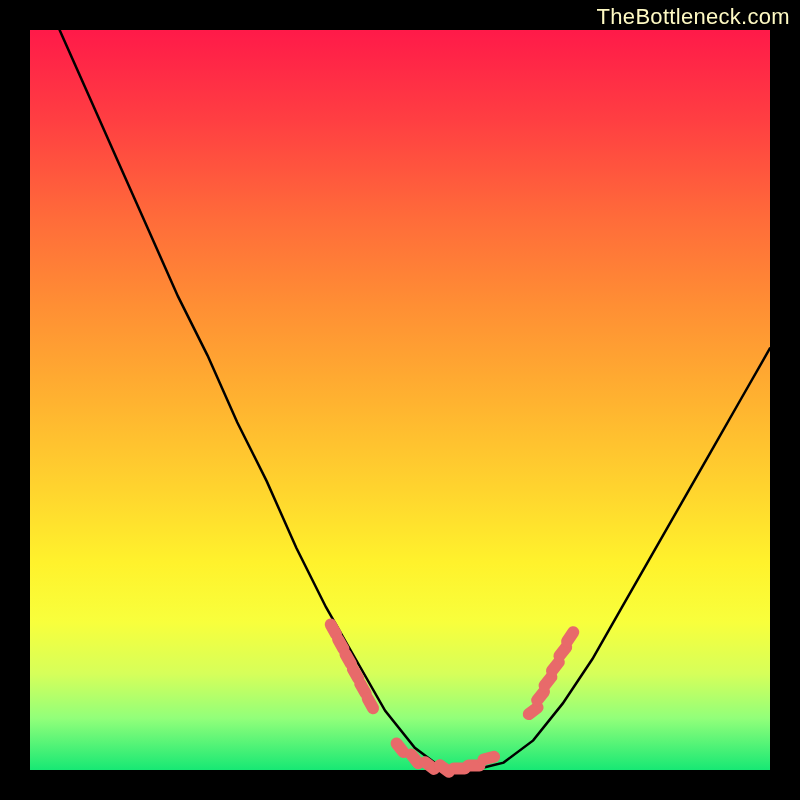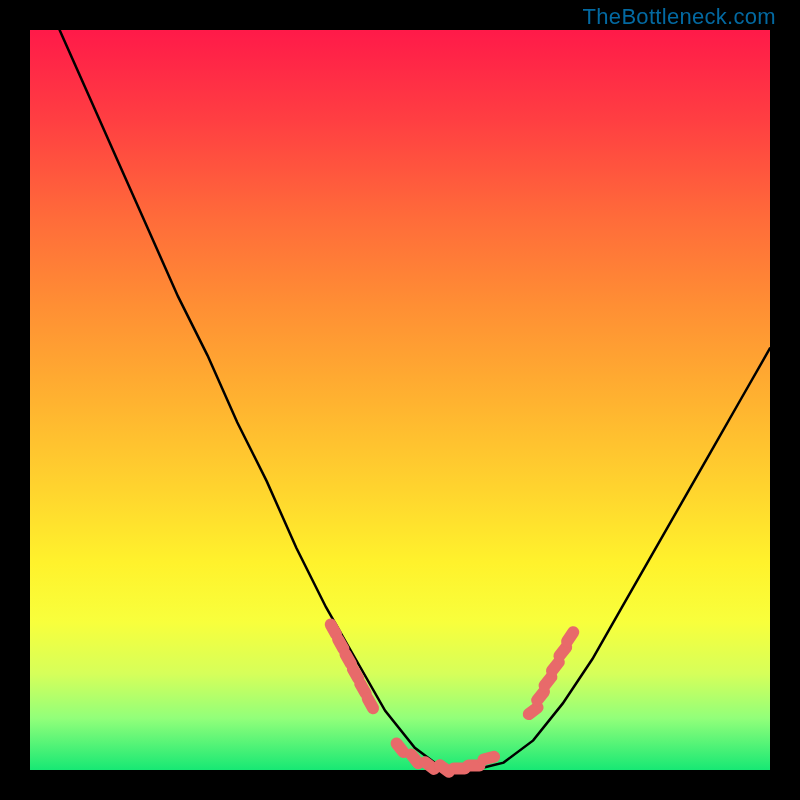--- a/index.html
+++ b/index.html
@@ -36,22 +36,22 @@
       #fff22c 72%,
       #f8ff3c 80%,
       #d6ff5a 87%,
       #92ff7a 93%,
       #17e874 100%
     );
   }
   .watermark {
     position: absolute;
     top: 4px;
-    right: 24px;
-    color: #0369a1;
+    right: 10px;
+    color: #fef9c3;
     font-size: 22px;
     letter-spacing: 0.3px;
     user-select: none;
   }
   svg.curve {
     position: absolute;
     left: 0;
     top: 0;
     width: 740px;
     height: 740px;

